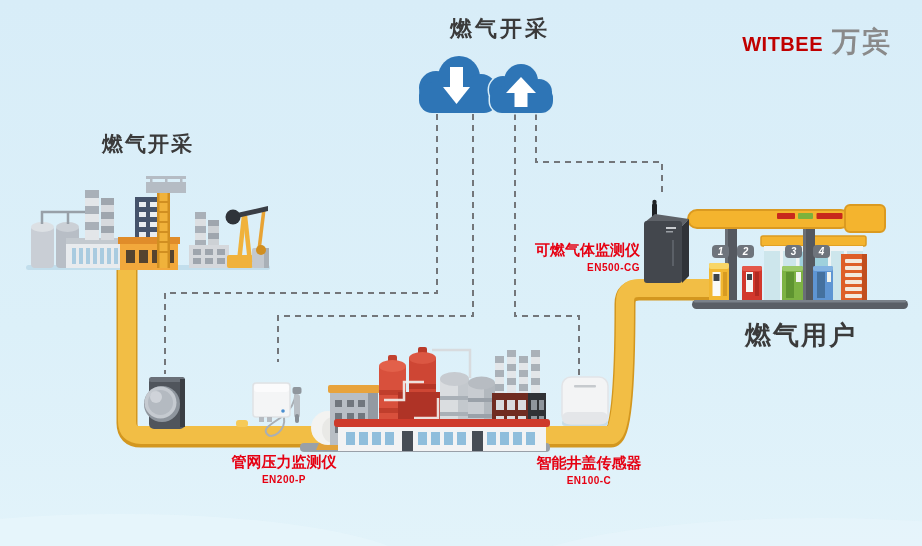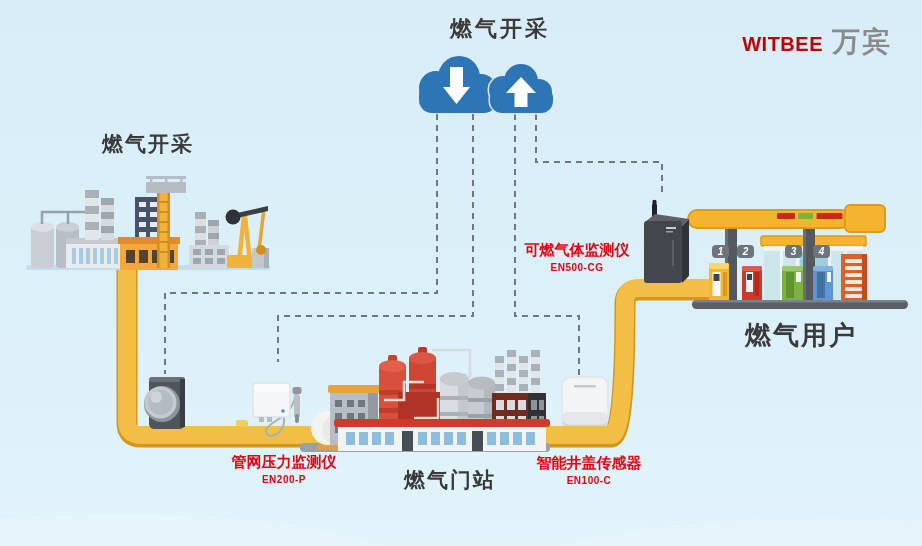--- a/index.html
+++ b/index.html
@@ -20,21 +20,21 @@
   .logo{
     position:absolute;top:23px;right:30px;display:flex;align-items:baseline;gap:9px;
     white-space:nowrap;
   }
   .logo .primary{font-size:20px;font-weight:900;color:#C00000;letter-spacing:.5px;}
   .logo .secondary{font-size:28px;font-weight:bold;color:#8A8A8A;letter-spacing:2px;}
   .device-label{
     position:absolute;color:#E60012;font-weight:bold;font-size:15px;line-height:18px;
     text-align:center;white-space:nowrap;
   }
-  .device-label.right{text-align:center;}
+  .device-label.right{text-align:right;}
   .device-label .model{font-size:10px;letter-spacing:.5px;}
 </style>
 </head>
 <body>
 
 <div class="stage">
 
   <svg class="scene" width="922" height="546" viewBox="0 0 922 546">
 
     <g>
@@ -406,21 +406,20 @@
 
   <div class="page-title" style="left:420px;top:14px;width:160px;">燃气开采</div>
 
   <div class="logo">
     <span class="primary">WITBEE</span>
     <span class="secondary">万宾</span>
   </div>
 
   <div class="site-label" style="left:88px;top:130px;width:120px;font-size:21px;">燃气开采</div>
 
-  <div class="site-label" style="left:388px;top:466px;width:124px;font-size:21px;">燃气门站</div>
 
   <div class="site-label" style="left:740px;top:318px;width:122px;font-size:26px;">燃气用户</div>
 
 
   <div class="device-label" style="left:224px;top:453px;width:120px;">
     <div>管网压力监测仪</div>
     <div class="model">EN200-P</div>
   </div>
 
   <div class="device-label" style="left:528px;top:454px;width:122px;">

